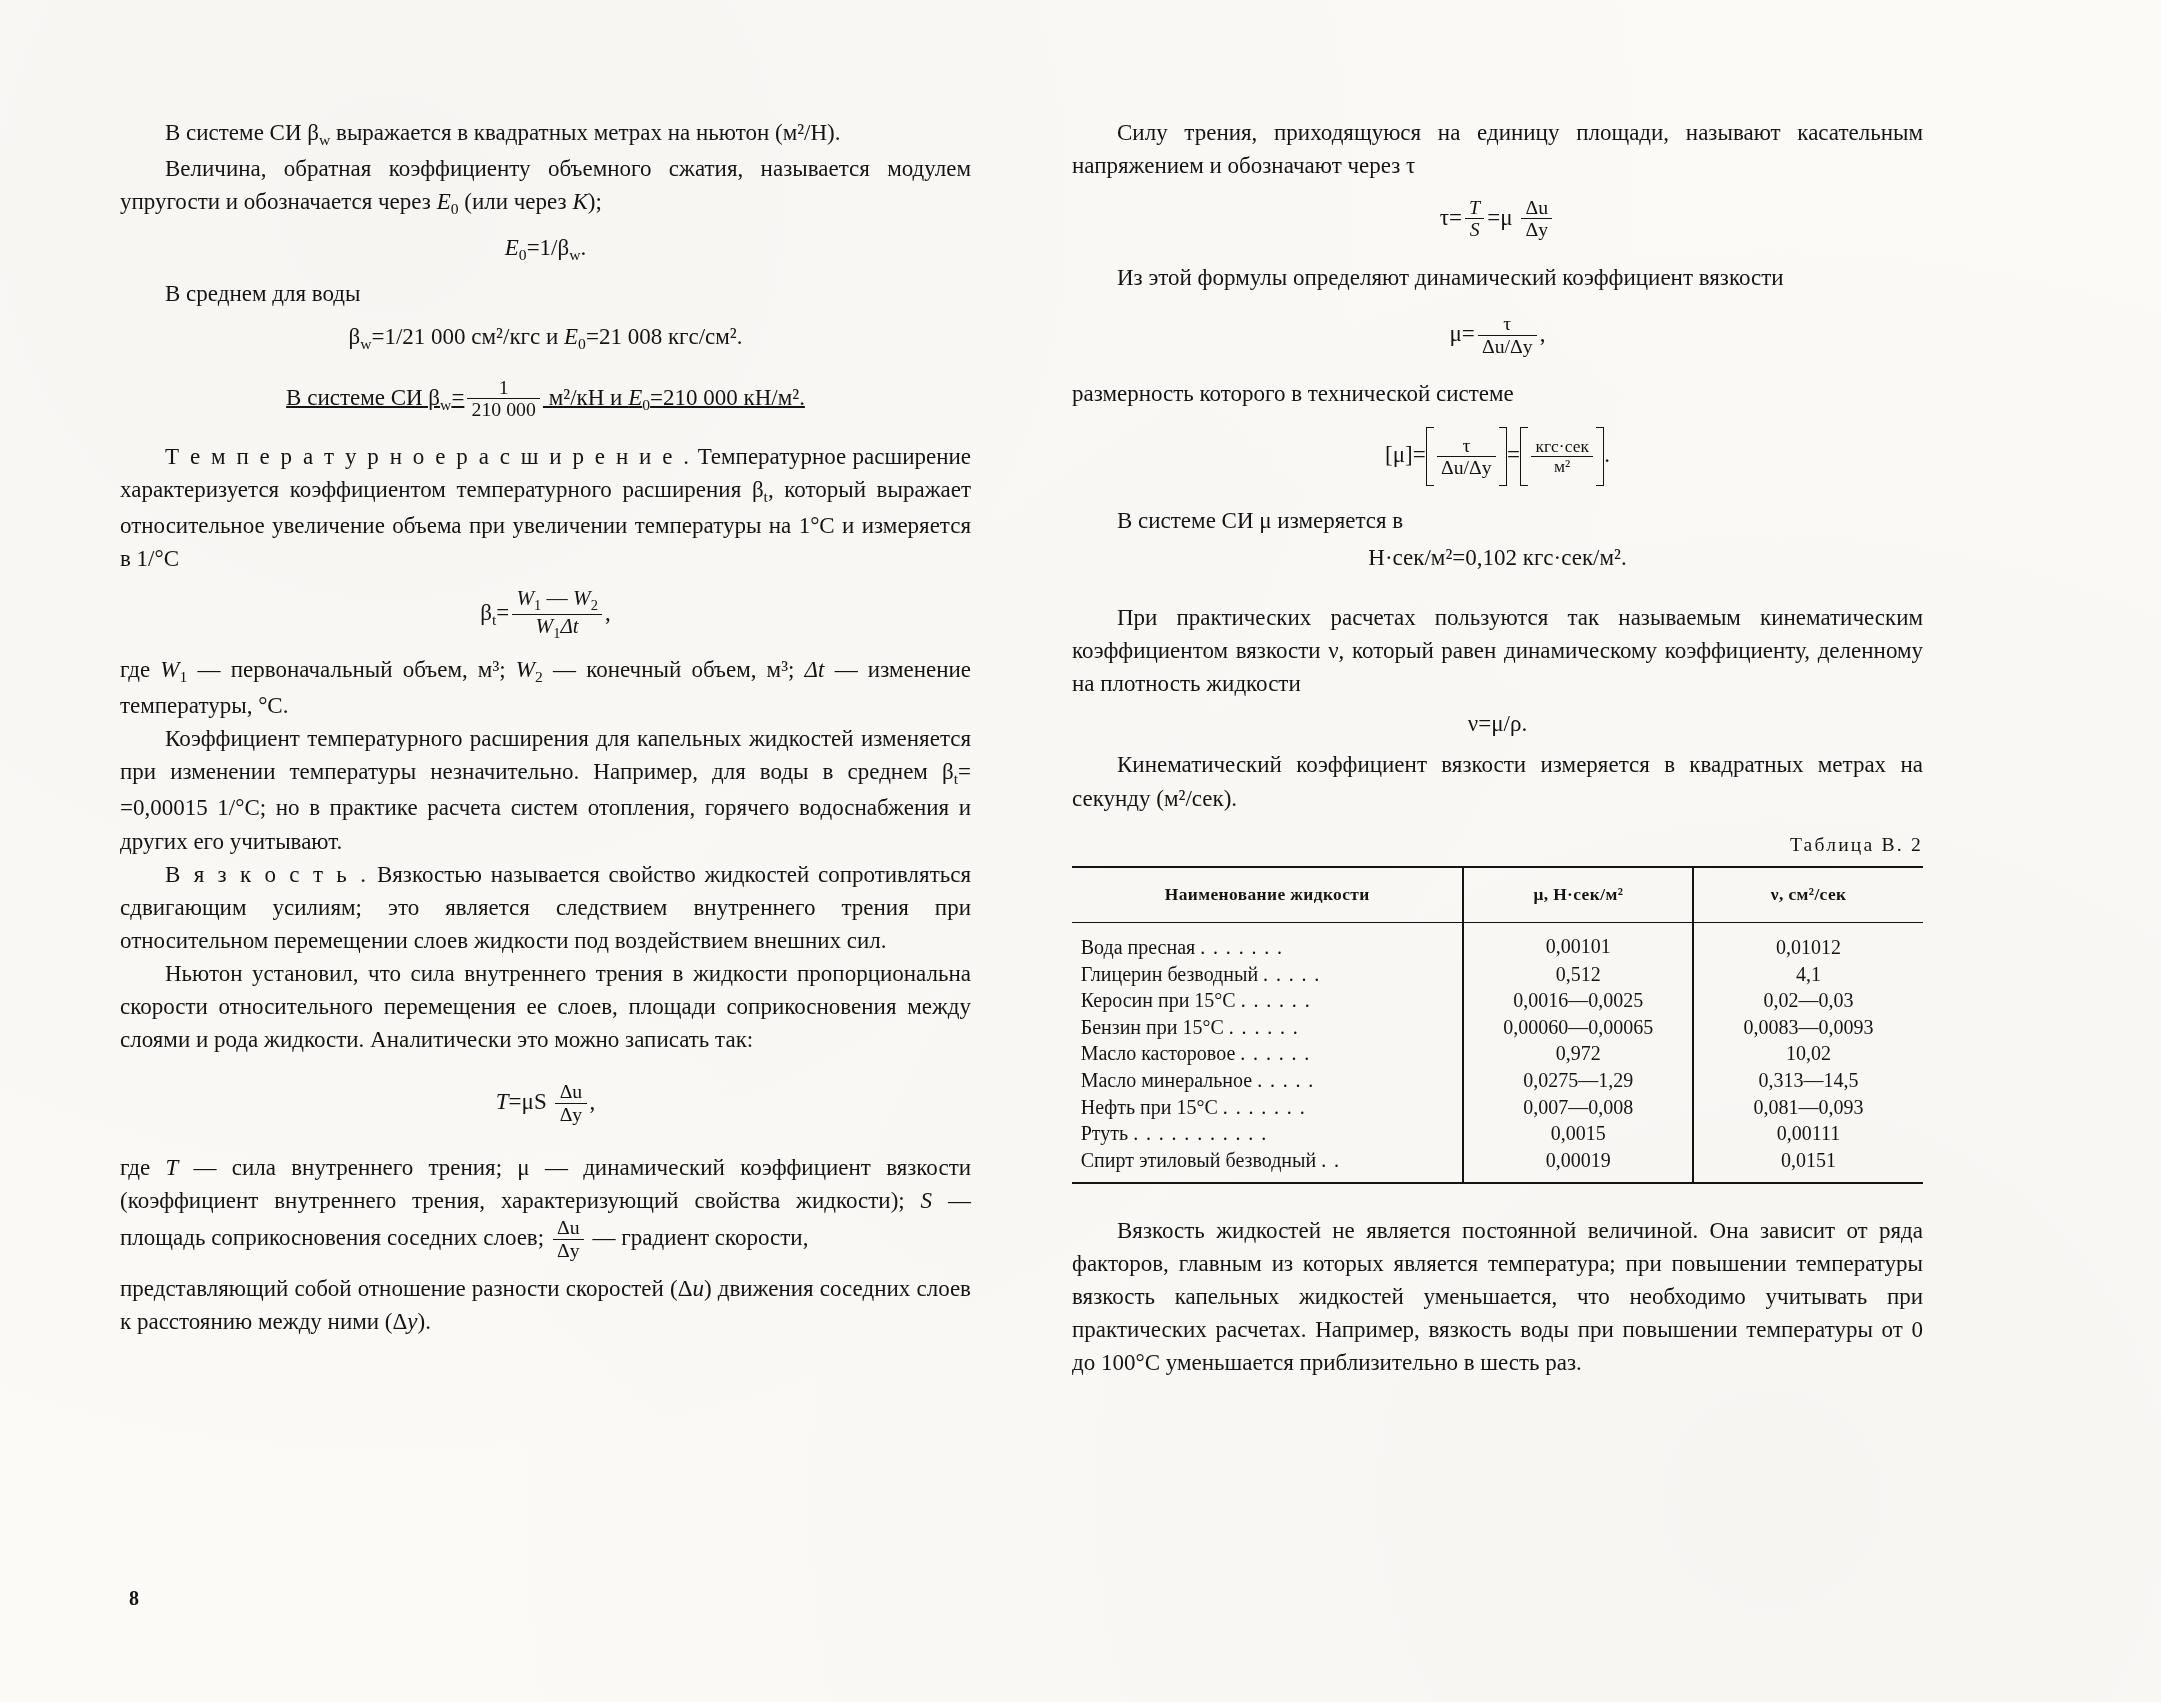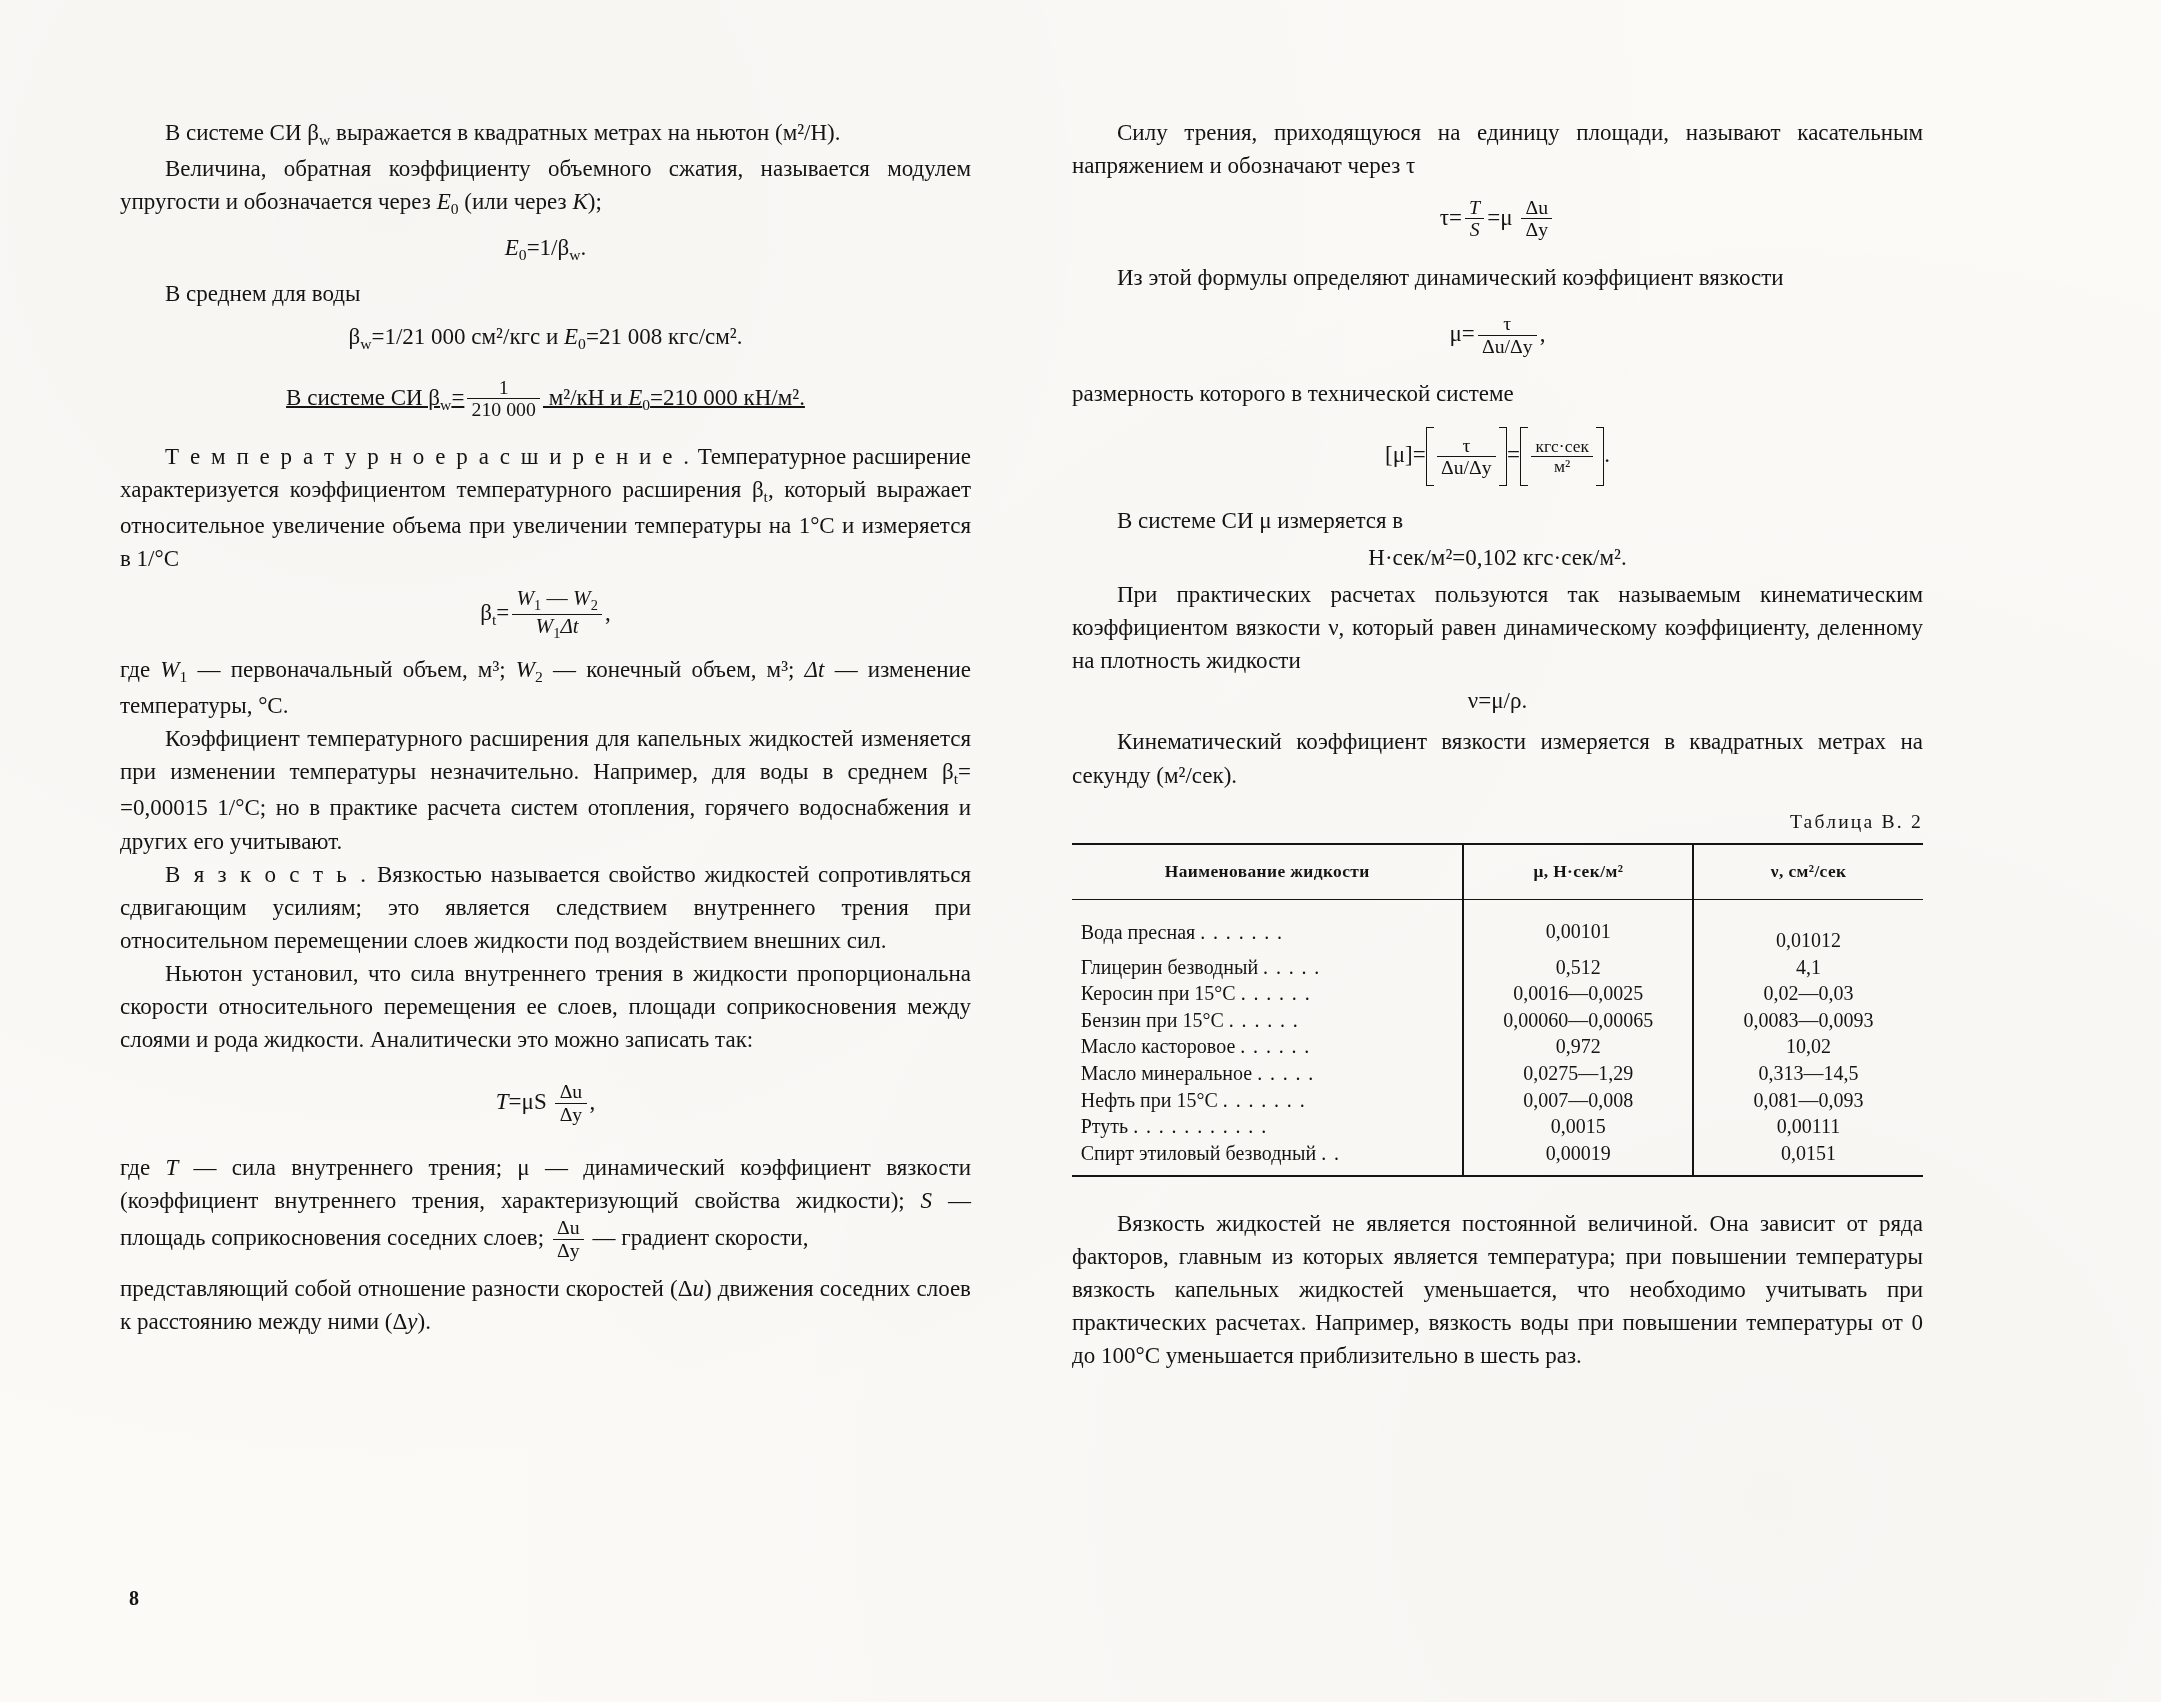--- a/index.html
+++ b/index.html
@@ -212,21 +212,21 @@
       </div>
 
       <p>размерность которого в технической системе</p>
 
       <div class="formula" style="margin-top:17.4px;margin-bottom:17.4px;">
         <span>[μ]</span><span>=</span><span class="sqbr"></span><span class="frac"><span class="num">τ</span><span class="den">Δu/Δy</span></span><span class="sqbr r"></span><span>=</span><span class="sqbr"></span><span class="frac" style="font-size:0.76em"><span class="num">кгс·сек</span><span class="den">м²</span></span><span class="sqbr r"></span><span>.</span>
       </div>
 
       <p class="indent">В системе СИ μ измеряется в</p>
 
-      <div class="formula" style="margin-top:5.8px;margin-bottom:5px;">Н·сек/м²=0,102 кгс·сек/м².</div>
+      <div class="formula" style="margin-top:5.8px;margin-bottom:28px;">Н·сек/м²=0,102 кгс·сек/м².</div>
 
       <p class="indent">При практических расчетах пользуются так называемым кинематическим коэффициентом вязкости ν, который равен динамическому коэффициенту, деленному на плотность жидкости</p>
 
       <div class="formula" style="margin-top:8.7px;margin-bottom:10px;">ν=μ/ρ.</div>
 
       <p class="indent">Кинематический коэффициент вязкости измеряется в квадратных метрах на секунду (м²/сек).</p>
 
 
       <div class="table-caption">Таблица В. 2</div>
 
@@ -236,21 +236,21 @@
             <tr>
               <th class="tb-top tb-hdr-bot" style="width:46%">Наименование жидкости</th>
               <th class="tb-top tb-hdr-bot vline-l" style="width:27%">μ, Н·сек/м²</th>
               <th class="tb-top tb-hdr-bot vline-l" style="width:27%">ν, см²/сек</th>
             </tr>
           </thead>
           <tbody>
             <tr>
               <td class="name" style="padding-top:12px"><span>Вода пресная</span> <span class="leader">. . . . . . .</span></td>
               <td class="num vline-l" style="padding-top:11.6px">0,00101</td>
-              <td class="num vline-l" style="padding-top:29px">0,01012</td>
+              <td class="num vline-l" style="padding-top:13px">0,01012</td>
             </tr>
             <tr>
               <td class="name"><span>Глицерин безводный</span> <span class="leader">. . . . .</span></td>
               <td class="num vline-l">0,512</td>
               <td class="num vline-l">4,1</td>
             </tr>
             <tr>
               <td class="name"><span>Керосин при 15°С</span> <span class="leader">. . . . . .</span></td>
               <td class="num vline-l">0,0016—0,0025</td>
               <td class="num vline-l">0,02—0,03</td>

